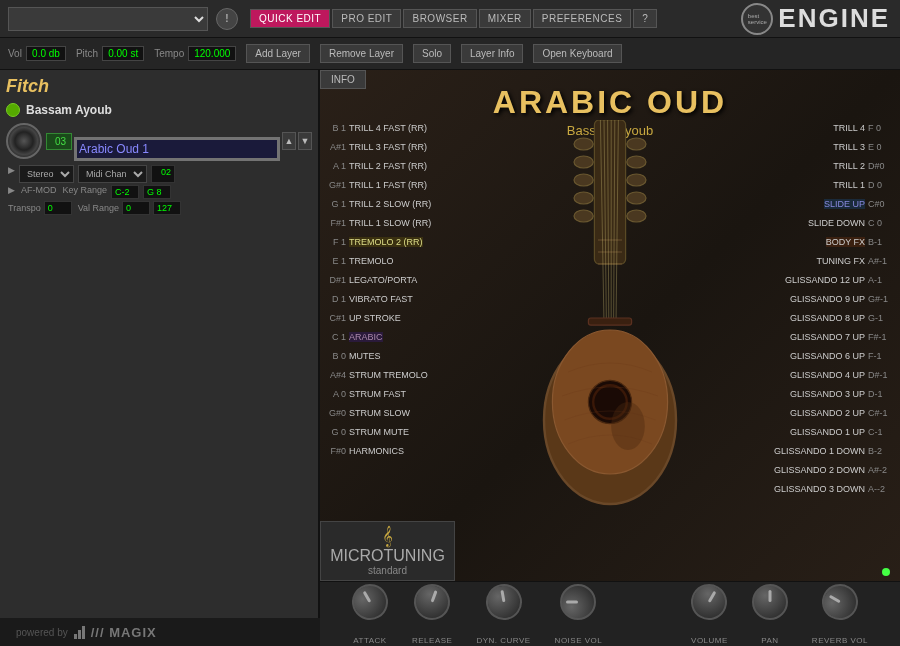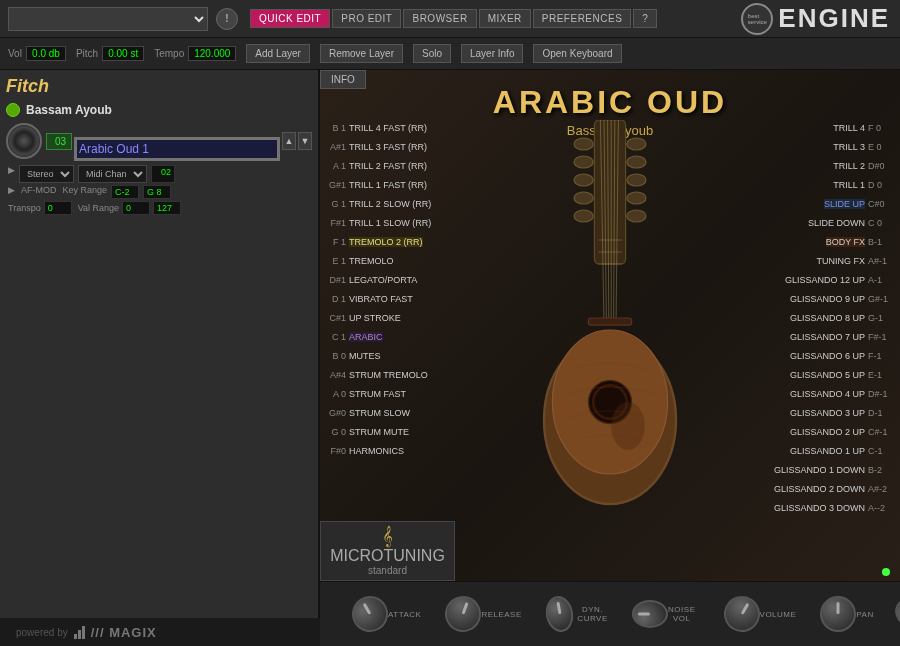--- a/index.html
+++ b/index.html
@@ -427,23 +427,24 @@
       right: 0;
       height: 65px;
       background: #222;
       border-top: 1px solid #111;
       display: flex;
       align-items: center;
       padding: 0 20px;
     }
     .knob-group {
       display: flex;
+      flex-direction: column;
       align-items: center;
       margin: 0 12px;
-      gap: 0;
+      gap: 16px;
     }
     .knob {
       width: 36px;
       height: 36px;
       border-radius: 50%;
       background: radial-gradient(circle at 35% 30%, #666, #222);
       border: 2px solid #555;
       position: relative;
       cursor: pointer;
     }
@@ -805,24 +806,20 @@
           </div>
         <div class="key-right-item">
             <span class="key-right-name">GLISSANDO 7 UP</span>
             <span class="key-right-note">F#-1</span>
           </div>
         <div class="key-right-item">
             <span class="key-right-name">GLISSANDO 6 UP</span>
             <span class="key-right-note">F-1</span>
           </div>
         <div class="key-right-item">
-            <span class="key-right-name">GLISSANDO 5 UP</span>
-            <span class="key-right-note">E-1</span>
-          </div>
-        <div class="key-right-item">
             <span class="key-right-name">GLISSANDO 4 UP</span>
             <span class="key-right-note">D#-1</span>
           </div>
         <div class="key-right-item">
             <span class="key-right-name">GLISSANDO 3 UP</span>
             <span class="key-right-note">D-1</span>
           </div>
         <div class="key-right-item">
             <span class="key-right-name">GLISSANDO 2 UP</span>
             <span class="key-right-note">C#-1</span>

